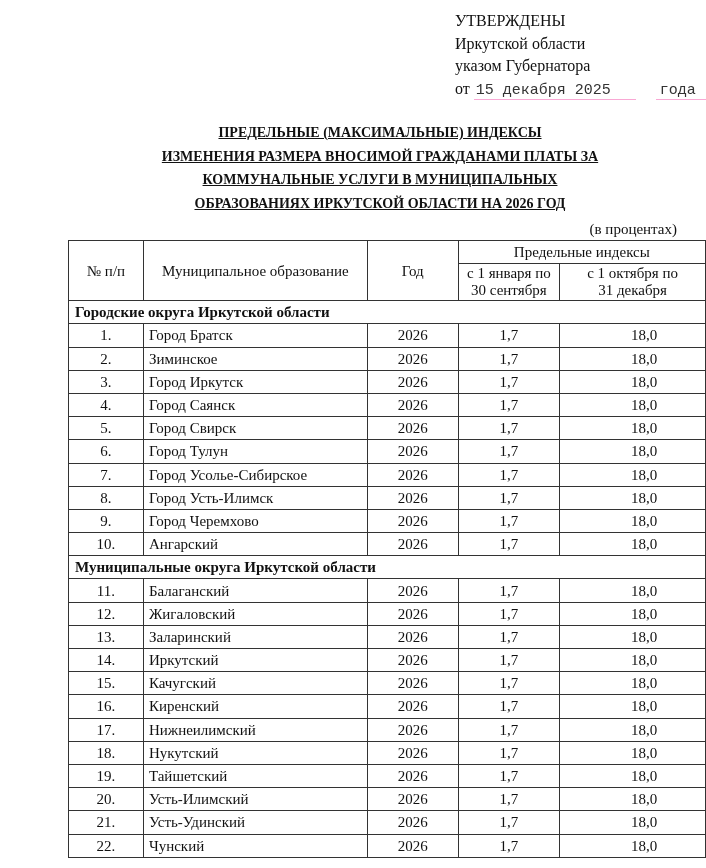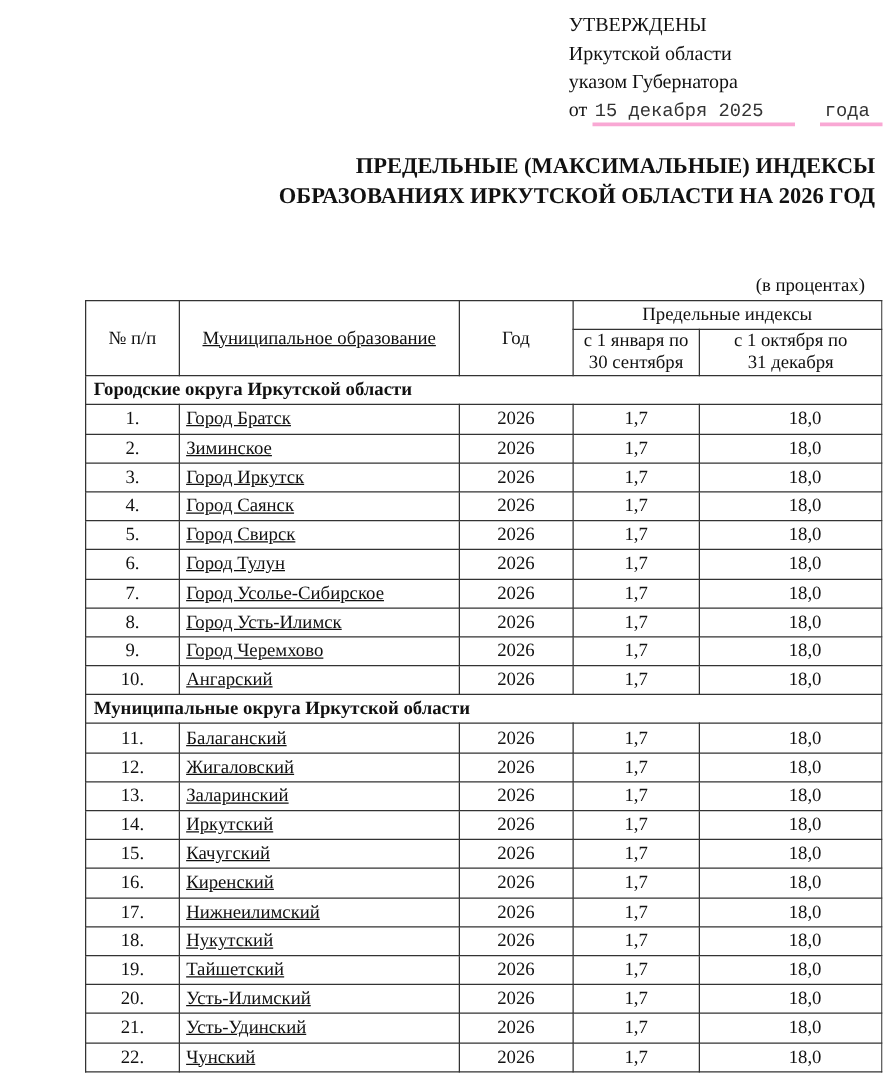--- a/index.html
+++ b/index.html
@@ -6,40 +6,40 @@
   body {
     width: 706px; height: 868px; overflow: hidden; position: relative;
     font-family: "Liberation Serif", serif; color: #111;
   }
   .approval {
     position: absolute; left: 455px; top: 10px;
     font-size: 16px; line-height: 22.5px;
   }
   .approval .line { white-space: nowrap; }
   .mono { font-family: "Liberation Mono", monospace; font-size: 15px; color: #333; }
-  .u { border-bottom: 3px solid #f9a8d4; display: inline-block; line-height: 17px; }
+  .u { border-bottom: 1px solid #f9a8d4; display: inline-block; line-height: 17px; }
   .date-u { width: 160px; padding-left: 2px; }
   .year-u { width: 57px; padding-left: 4px; margin-left: 20px; }
   .title {
     position: absolute; left: 60px; width: 640px; top: 121px;
-    text-align: right; font-weight: bold; font-size: 18px; line-height: 23.5px;
+    text-align: center; font-weight: bold; font-size: 14px; line-height: 23.5px; text-decoration: underline;
   }
   .unit {
-    position: absolute; right: 14px; top: 221px; font-size: 15px;
+    position: absolute; right: 29px; top: 221px; font-size: 15px;
   }
   table {
     position: absolute; left: 68px; top: 240px;
     border-collapse: collapse; font-size: 15px;
   }
   td, th {
     border: 1px solid #333; padding: 0 5px; font-weight: normal;
     height: 22.2px; line-height: 18px; white-space: nowrap;
   }
   .c1 { width: 65px; text-align: center; }
-  .c2 { width: 214px; text-align: left; text-decoration: underline; }
+  .c2 { width: 214px; text-align: left; }
   .c3 { width: 82px; text-align: center; margin-top: 42px; }
   .c4 { width: 91px; text-align: center; }
   .c5 { width: 114px; text-align: center; padding-left: 28px; }
   th.hdr { text-align: center; }
   .section td { font-weight: bold; text-align: left; padding-left: 6px; }
   .hdr-2line { line-height: 17px; padding: 1px 2px; }
 </style>
 </head>
 <body>
 
@@ -48,20 +48,22 @@
   <div class="line">Иркутской области</div>
   <div class="line">указом Губернатора</div>
   <div class="line">
     <span>от</span>
     <span class="mono u date-u">15 декабря 2025</span><span class="mono u year-u">года</span>
   </div>
 </div>
 
 <div class="title">
   <div>ПРЕДЕЛЬНЫЕ (МАКСИМАЛЬНЫЕ) ИНДЕКСЫ</div>
+  <div>ИЗМЕНЕНИЯ РАЗМЕРА ВНОСИМОЙ ГРАЖДАНАМИ ПЛАТЫ ЗА</div>
+  <div>КОММУНАЛЬНЫЕ УСЛУГИ В МУНИЦИПАЛЬНЫХ</div>
   <div>ОБРАЗОВАНИЯХ ИРКУТСКОЙ ОБЛАСТИ НА 2026 ГОД</div>
 </div>
 
 <div class="unit">(в процентах)</div>
 
 <table>
   <thead>
     <tr>
       <th class="c1 hdr" rowspan="2">№ п/п</th>
       <th class="c2 hdr" rowspan="2">Муниципальное образование</th>

